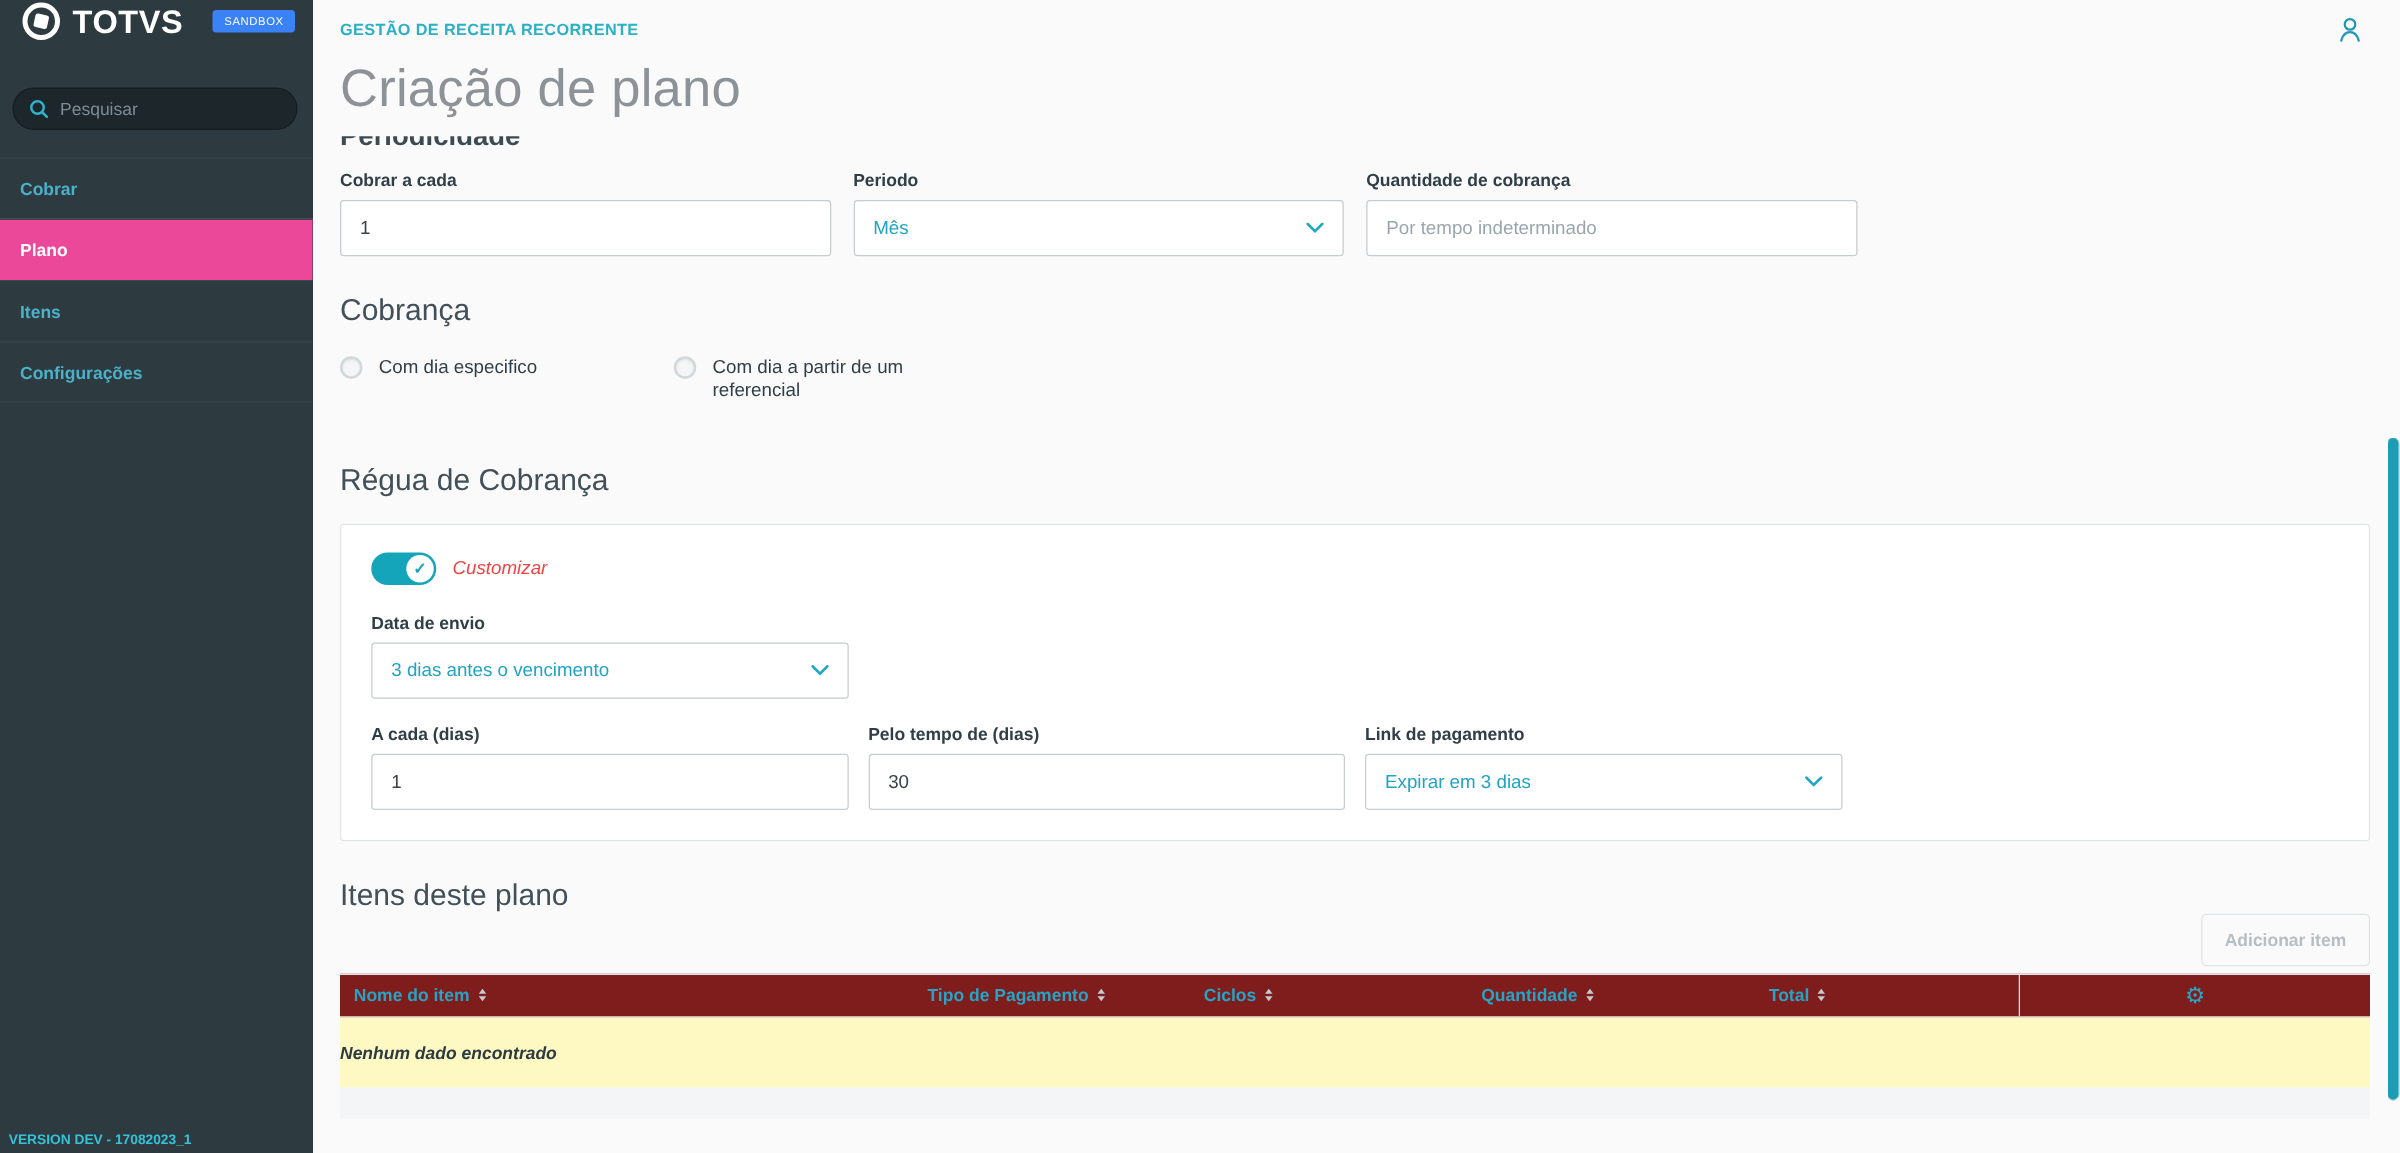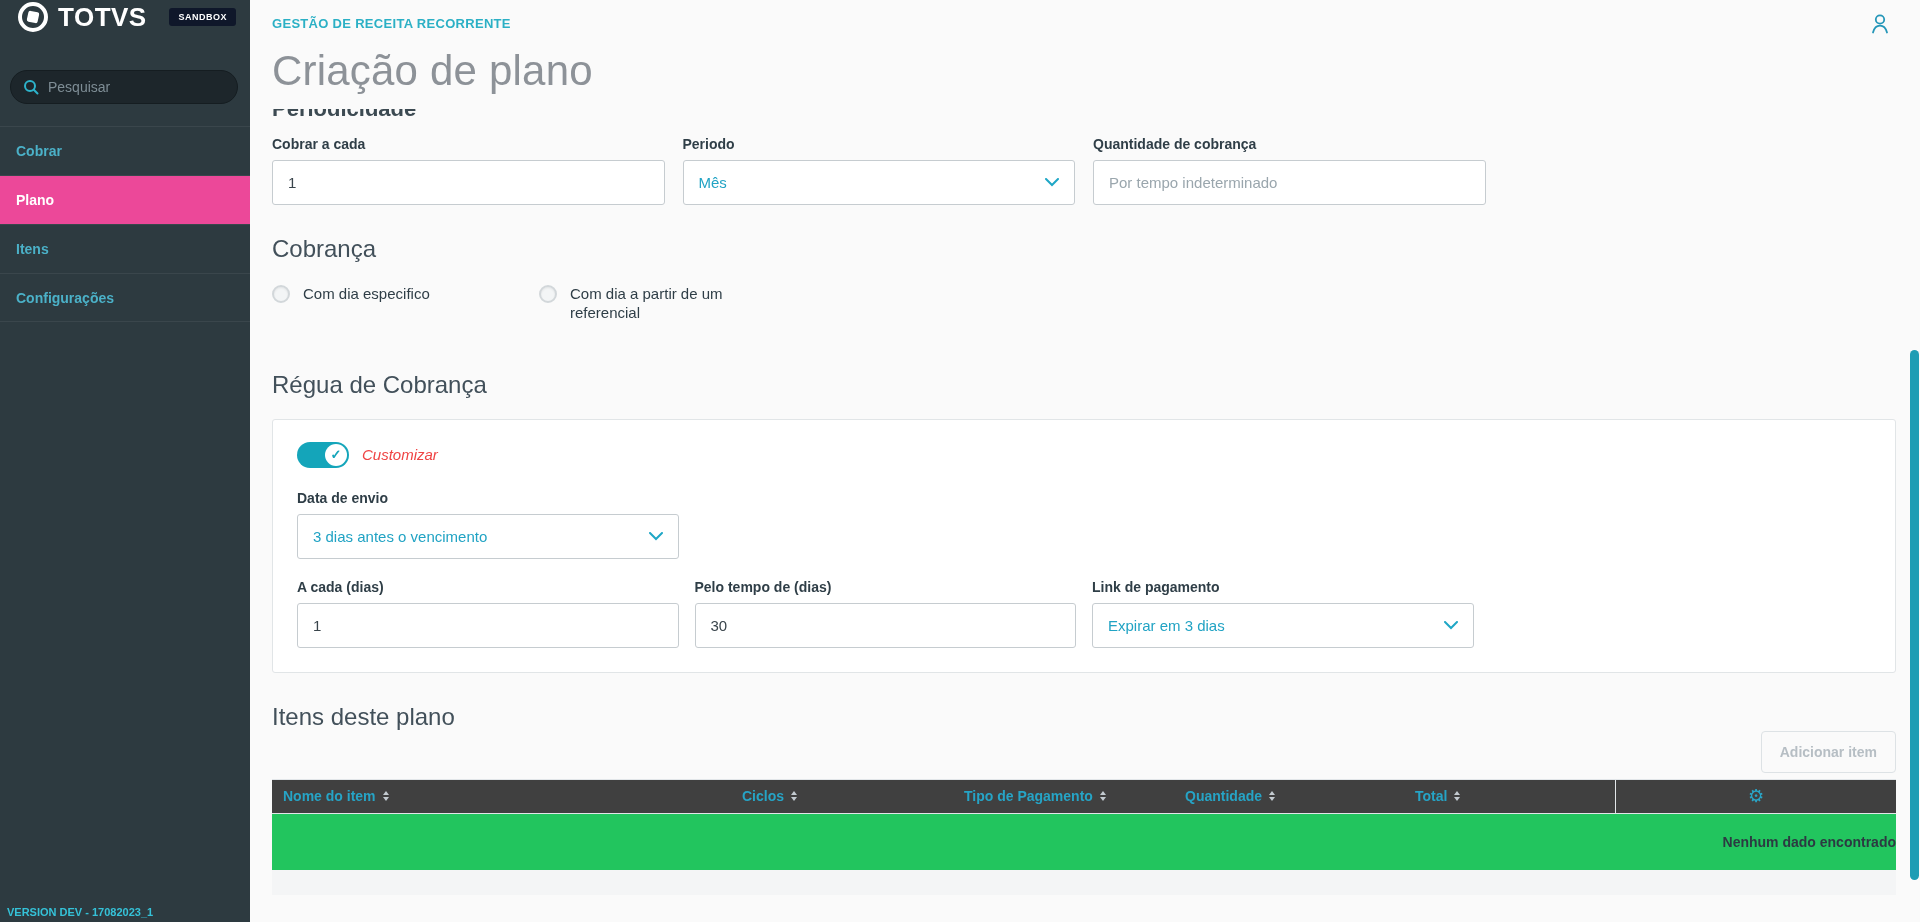--- a/index.html
+++ b/index.html
@@ -13,22 +13,22 @@
 
   
   .sidebar {
     position: fixed; left: 0; top: 0; width: 250px; height: 922px;
     background: #2d3a40; z-index: 50;
   }
   .logo-row { display: flex; align-items: center; padding: 0 14px 0 16px; }
   .logo-mark { display: flex; align-items: center; gap: 8px; }
   .logo-text { color: #fff; font-size: 26px; font-weight: 800; letter-spacing: 0.5px; }
   .badge {
-    margin-left: auto; background: #0f172a; color: #fff;
-    font-size: 9px; font-weight: 700; letter-spacing: 0.5px;
+    margin-left: auto; background: #3b82f6; color: #fff;
+    font-size: 9px; font-weight: 400; letter-spacing: 0.5px;
     padding: 4px 9px; border-radius: 3px;
   }
   .search-wrap {
     margin: 36px 12px 0 10px; height: 34px; border-radius: 17px;
     background: #1d262b; border: 1px solid #151d21;
     display: flex; align-items: center; padding: 0 12px; gap: 9px;
   }
   .search-wrap input {
     background: transparent; border: none; outline: none;
     color: #c7d0d5; font-size: 14px; width: 170px;
@@ -120,40 +120,40 @@
     height: 42px; padding: 0 18px; background: transparent;
     border: 1px solid #dde2e5; border-radius: 4px;
     font-size: 14px; font-weight: 700; color: #b6bec4;
     font-family: "Liberation Sans", sans-serif; cursor: not-allowed;
   }
 
   .table { margin-top: 6px; }
   .thead {
     height: 35px; display: flex; align-items: stretch;
     border-top: 1px solid #e2e6e9; border-bottom: 1px solid #e2e6e9;
-    background: #404040;
+    background: #7f1d1d;
   }
   .th {
     display: flex; align-items: center; font-size: 14px; font-weight: 700;
     color: #26a4c6; padding-left: 11px; cursor: pointer;
   }
   .th.c1 { width: 459px; } .th.c2 { width: 221px; } .th.c3 { width: 222px; }
   .th.c4 { width: 230px; align-items: center; } .th.c5 { width: 211px; }
   .th-config {
     flex: 1; border-left: 1px solid #e2e6e9;
     display: flex; align-items: center; justify-content: center; cursor: pointer;
   }
   .gear { color: #2aa5c6; font-size: 18px; line-height: 1; }
   .sort { display: inline-flex; flex-direction: column; gap: 2px; margin-left: 7px; }
   .sort i { display: block; width: 0; height: 0; border-left: 3.5px solid transparent; border-right: 3.5px solid transparent; }
   .sort i.up { border-bottom: 4px solid #c3cad0; }
   .sort i.dn { border-top: 4px solid #c3cad0; }
   .empty-row {
-    height: 56px; background: #22c55e;
-    display: flex; align-items: center; justify-content: flex-end;
+    height: 56px; background: #fef9c3;
+    display: flex; align-items: center; justify-content: flex-start; font-style: italic;
   }
   .empty-text { font-size: 14px; font-weight: 700; color: #2c3a42; }
   .table-foot { height: 25px; background: #f4f5f6; }
 
   .scroll-thumb {
     position: fixed; right: 1px; top: 350px; width: 9px; height: 530px;
     background: #1d9db4; border-radius: 5px; z-index: 60; cursor: grab;
   }
 </style>
 </head>
@@ -300,34 +300,34 @@
 
   <div class="table">
     <div class="thead">
       <div class="th c1">
         <span>Nome do item</span>
         <span class="sort">
             <i class="up"></i>
             <i class="dn"></i>
           </span>
       </div>
+      <div class="th c2">
+        <span>Tipo de Pagamento</span>
+        <span class="sort">
+            <i class="up"></i>
+            <i class="dn"></i>
+          </span>
+      </div>
       <div class="th c3">
         <span>Ciclos</span>
         <span class="sort">
             <i class="up"></i>
             <i class="dn"></i>
           </span>
       </div>
-      <div class="th c2">
-        <span>Tipo de Pagamento</span>
-        <span class="sort">
-            <i class="up"></i>
-            <i class="dn"></i>
-          </span>
-      </div>
       <div class="th c4">
         <span>Quantidade</span>
         <span class="sort">
             <i class="up"></i>
             <i class="dn"></i>
           </span>
       </div>
       <div class="th c5">
         <span>Total</span>
         <span class="sort">

